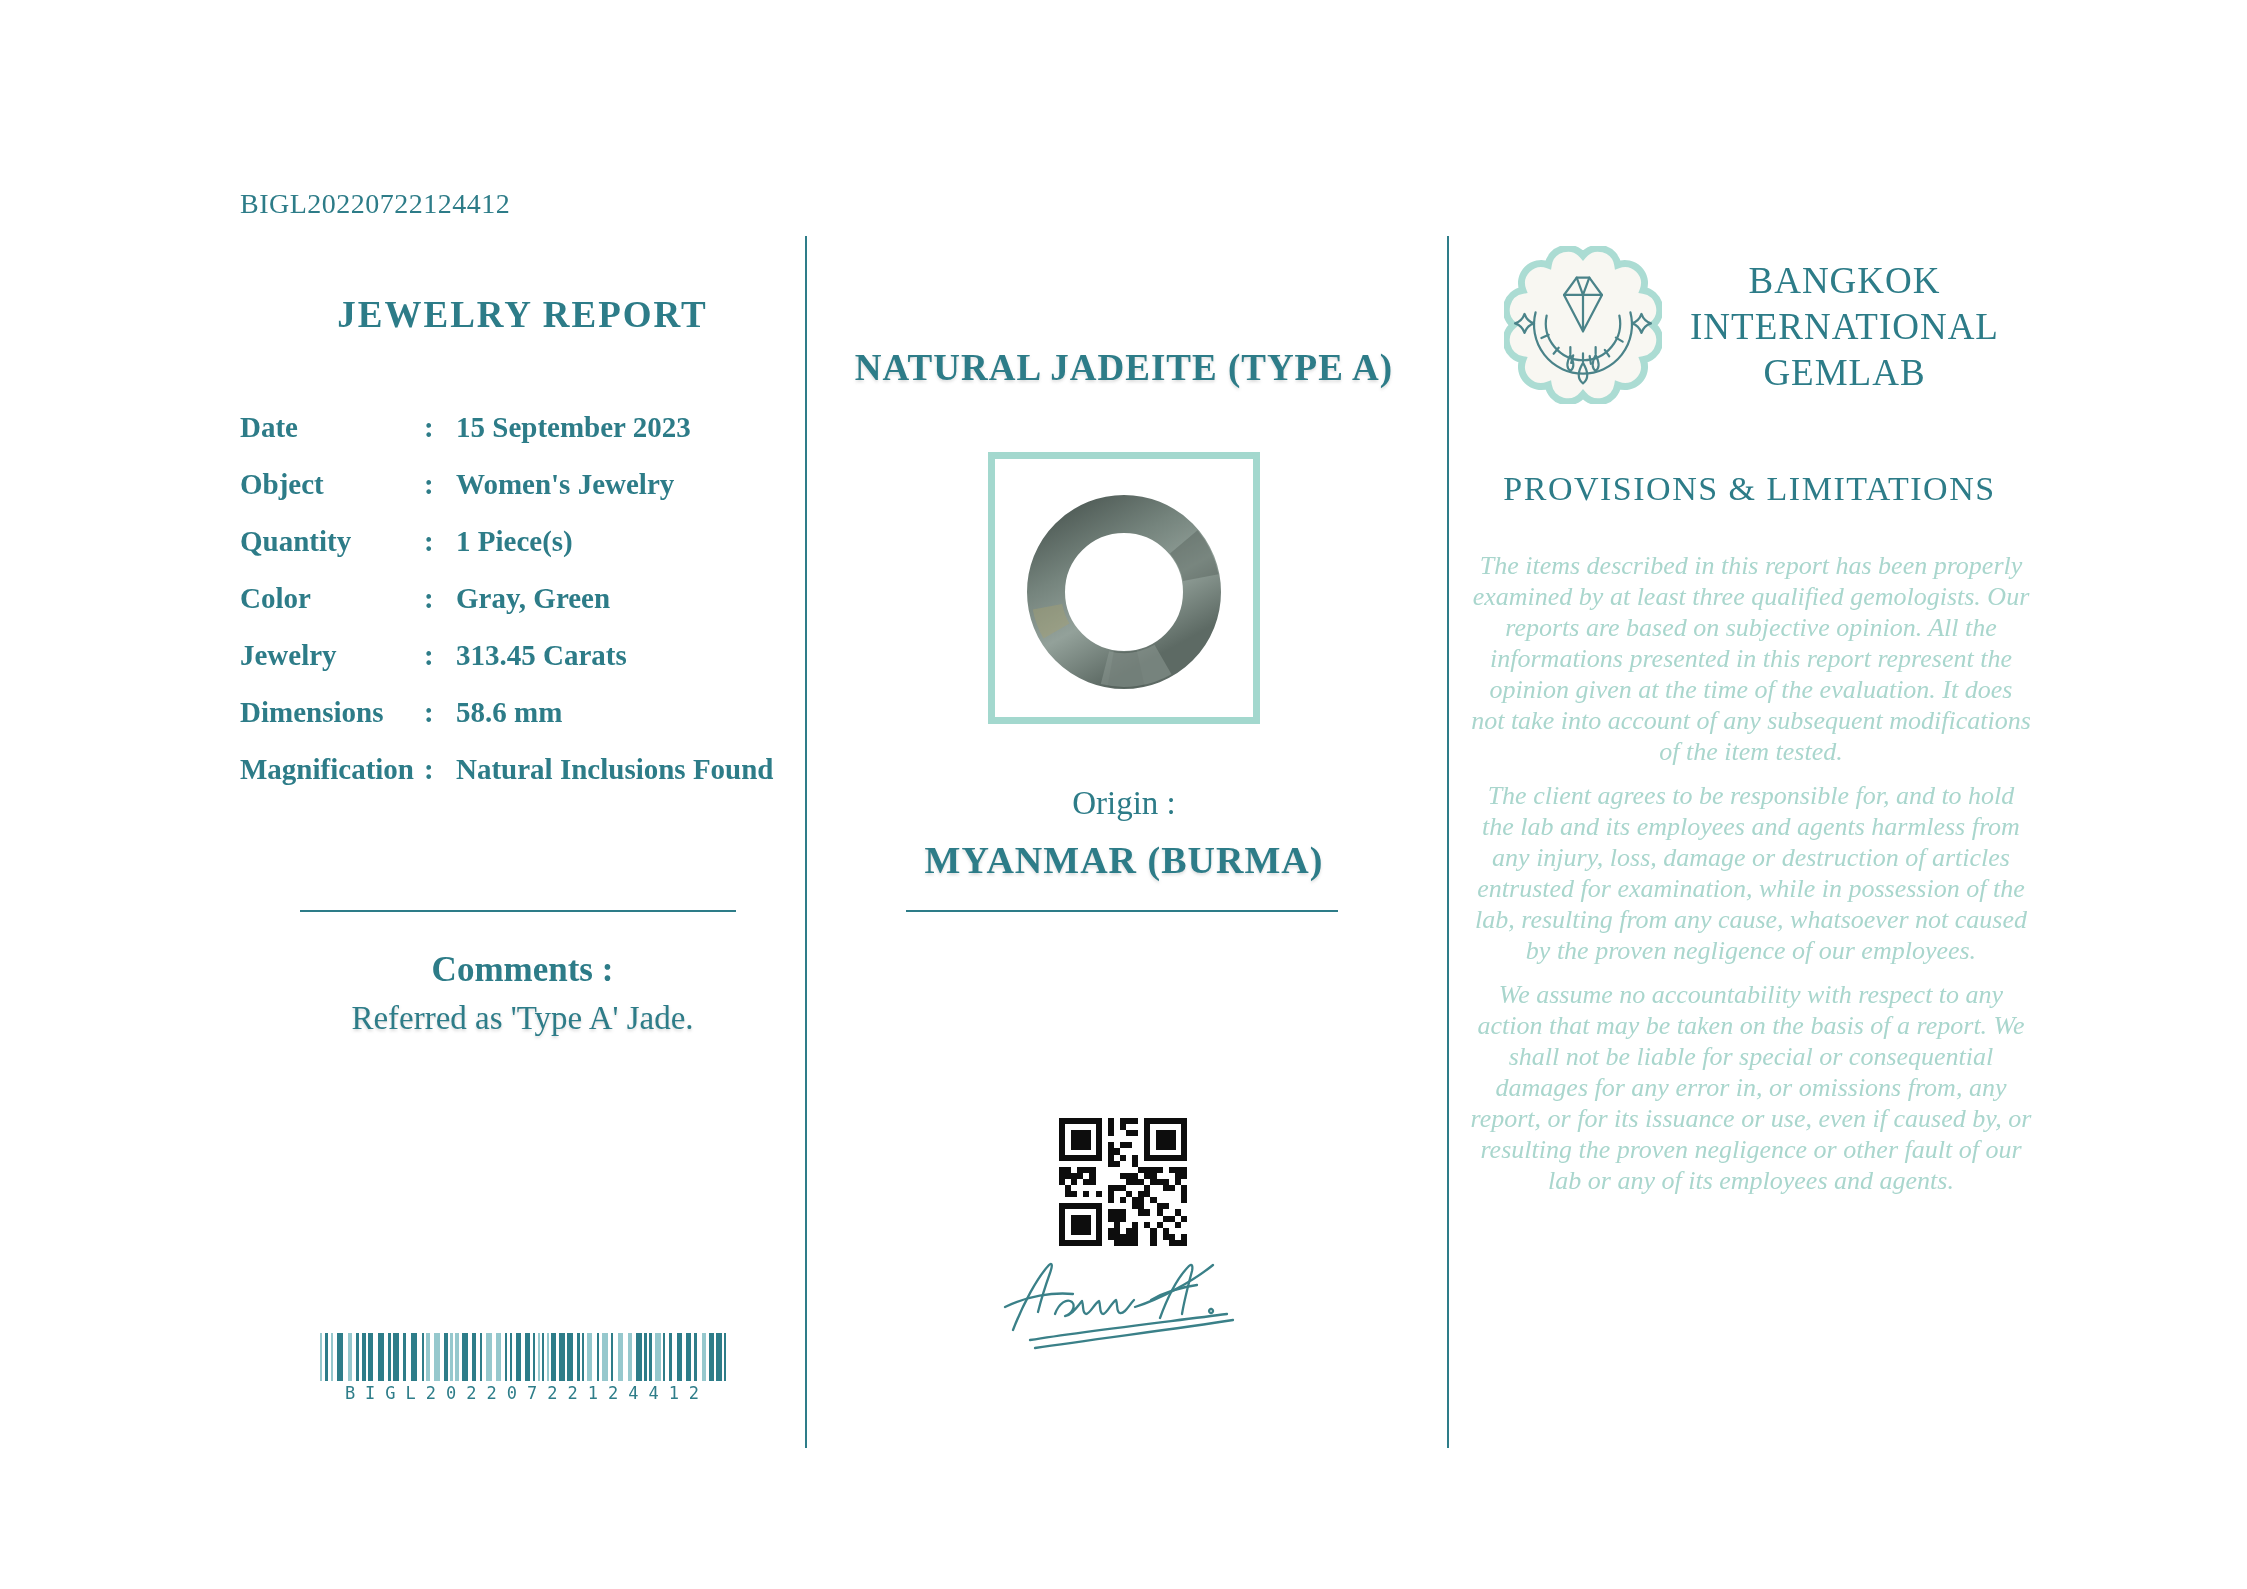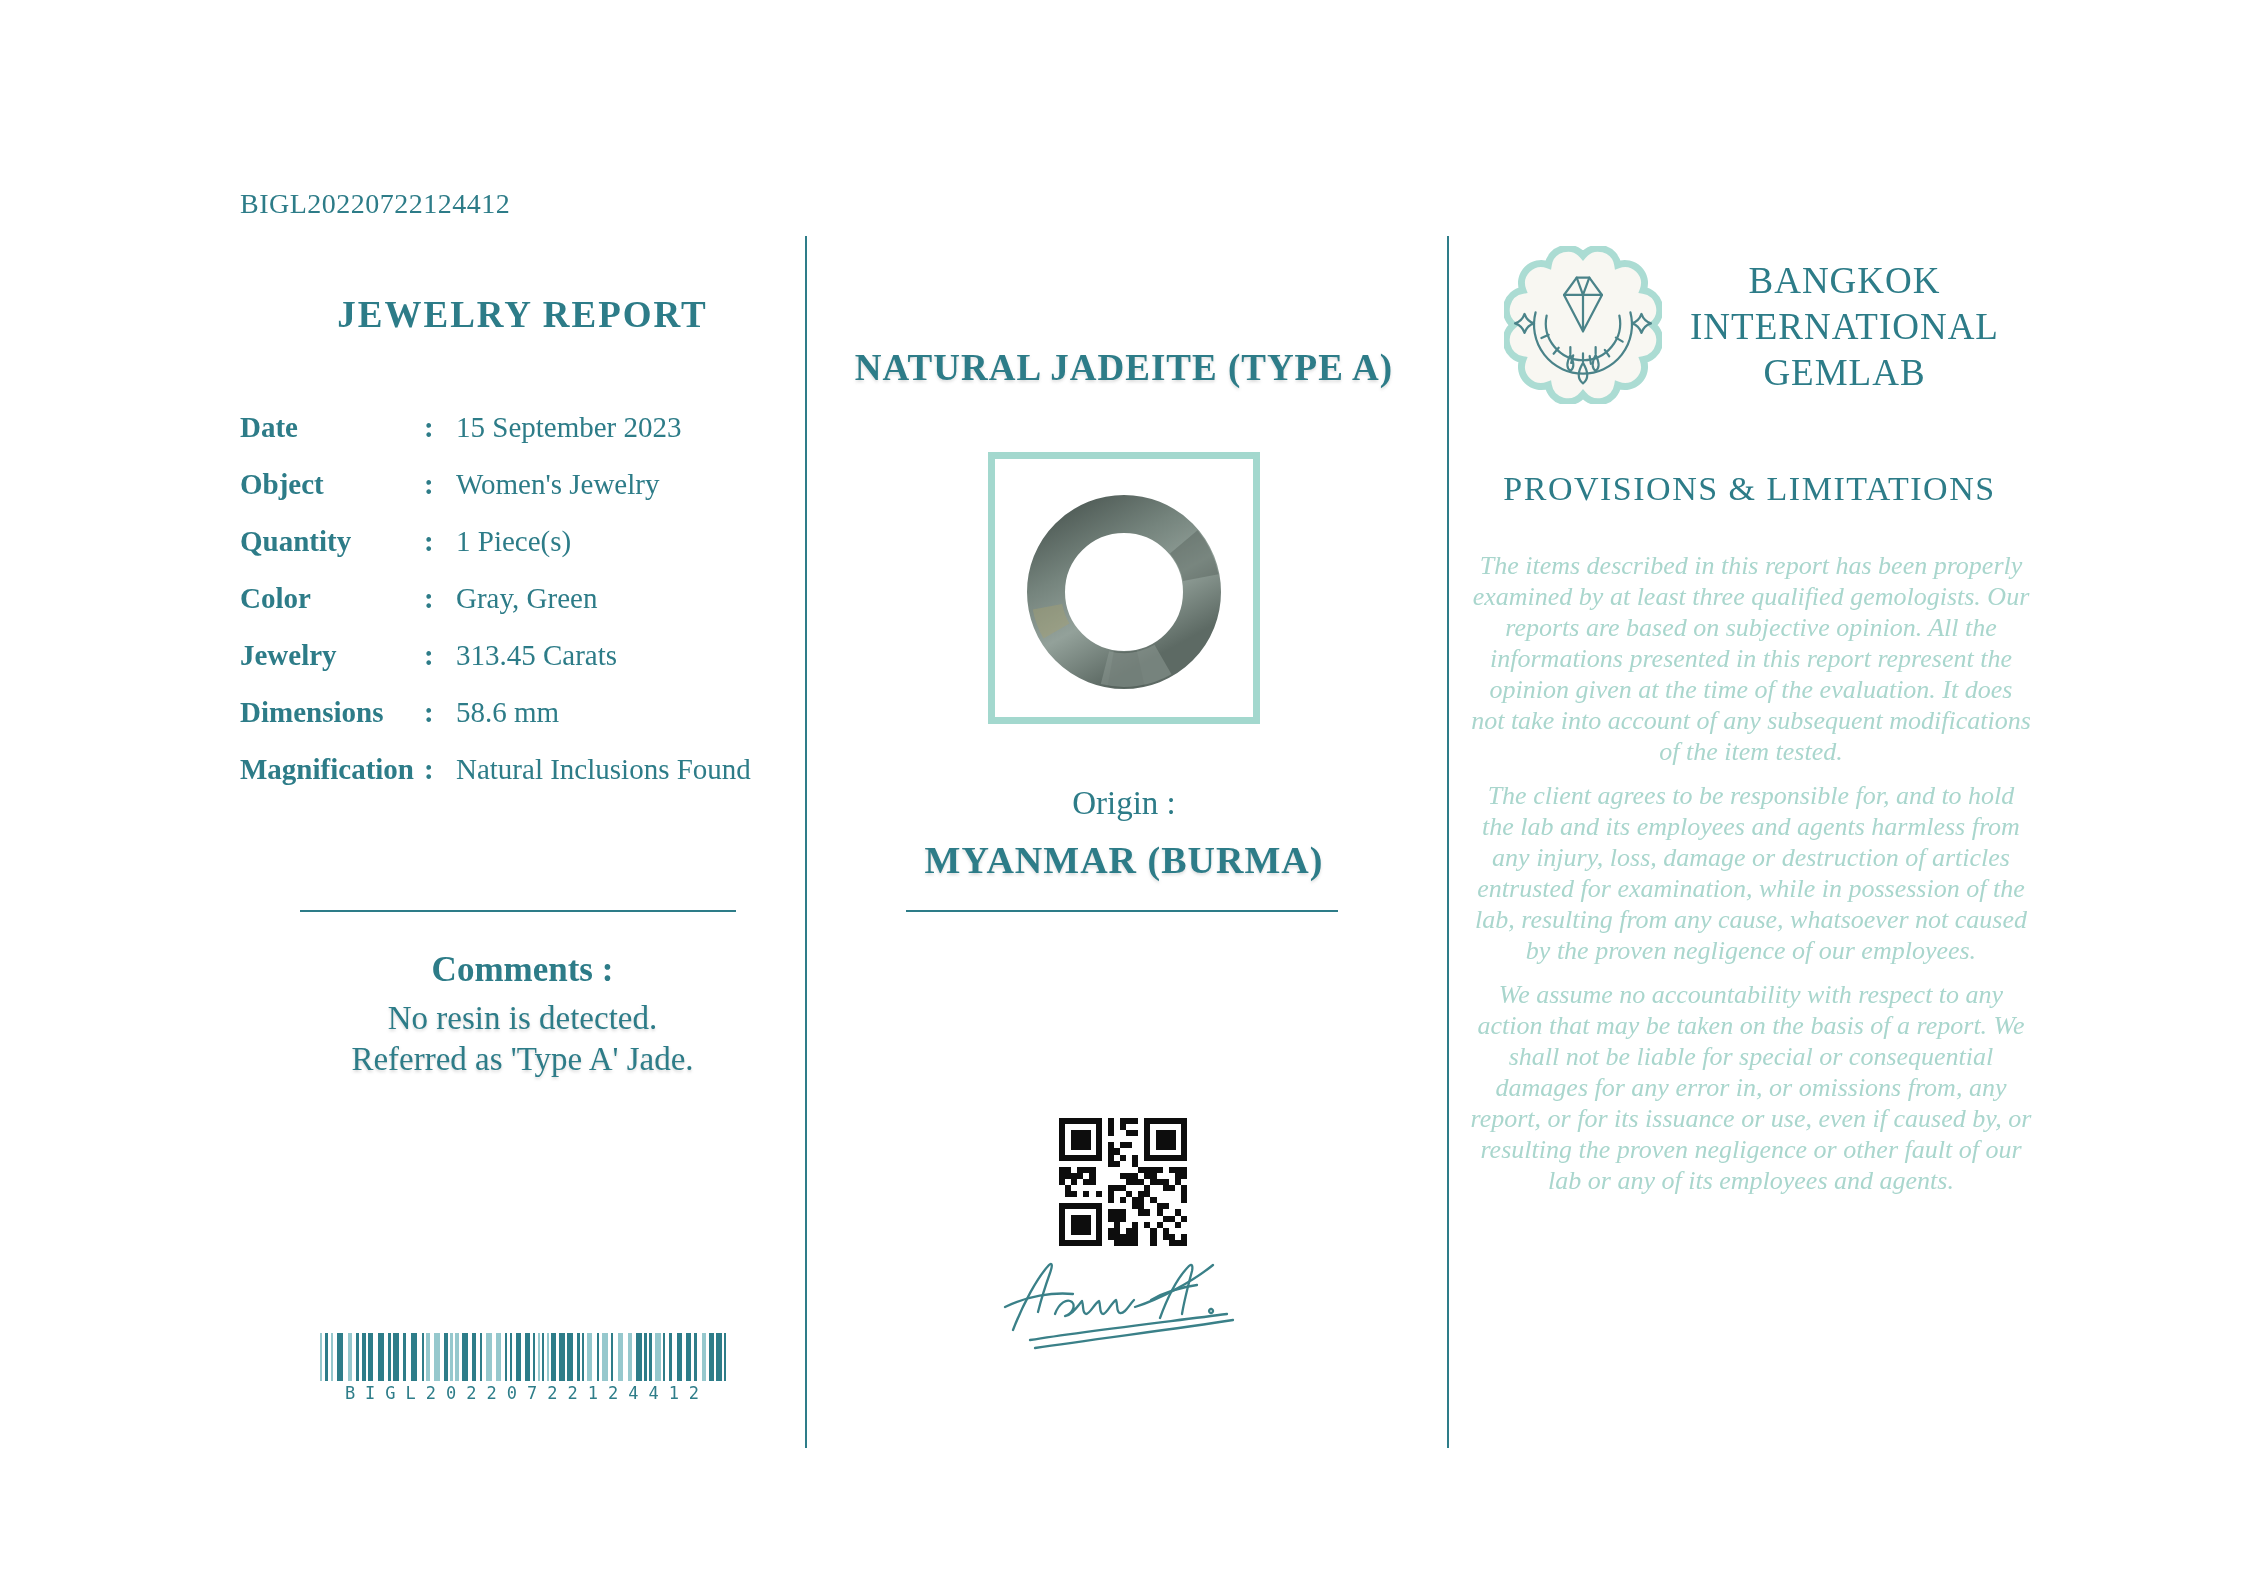--- a/index.html
+++ b/index.html
@@ -7,21 +7,21 @@
         font-family:"Liberation Serif","DejaVu Serif",serif;color:#2d7c88;margin-top:40px;}
   .abs{position:absolute;}
 
   
   .report-no{left:240px;top:148px;font-size:28px;letter-spacing:.5px;}
   .left-title{left:240px;top:253px;width:565px;text-align:center;font-size:37px;font-weight:bold;letter-spacing:2px;}
   .fields{left:240px;top:372px;width:575px;}
   .frow{display:flex;margin-bottom:27px;font-size:29px;line-height:30px;}
   .flabel{width:184px;font-weight:bold;}
   .fcolon{width:32px;font-weight:bold;}
-  .fvalue{flex:1;}
+  .fvalue{flex:1;font-weight:bold;}
   .hr{height:2px;background:#2d7c88;}
   .hr-left{left:300px;top:870px;width:436px;}
   .comments-title{left:240px;top:910px;width:565px;text-align:center;font-size:35px;font-weight:bold;}
   .comment-lines{left:225px;top:958px;width:595px;text-align:center;font-size:33px;line-height:41px;
                  text-shadow:0 2px 3px rgba(120,120,120,.28);}
   .barcode{left:320px;top:1293px;width:414px;height:48px;}
   .barcode i{position:absolute;top:0;bottom:0;background:#2e7d89;}
   .barcode i.lt{background:#96c8cd;}
   .barcode-text{left:320px;top:1343px;width:414px;text-align:center;
                 font-family:"DejaVu Sans Mono","Liberation Mono",monospace;
@@ -98,21 +98,20 @@
     <div class="frow">
       <span class="flabel">Magnification</span>
       <span class="fcolon">:</span>
       <span class="fvalue">Natural Inclusions Found</span>
     </div>
   </div>
 
   <div class="abs hr hr-left"></div>
   <div class="abs comments-title">Comments :</div>
   <div class="abs comment-lines">
-    <div>No resin is detected.</div>
     <div>Referred as 'Type A' Jade.</div>
   </div>
 
   <div class="abs barcode">
       <i class="lt" style="left: 0px; width: 2px;"></i>
       <i style="left: 5px; width: 3px;"></i>
       <i class="lt" style="left: 11px; width: 2px;"></i>
       <i style="left: 17px; width: 6px;"></i>
       <i class="lt" style="left: 28px; width: 4px;"></i>
       <i style="left: 36px; width: 3px;"></i>

